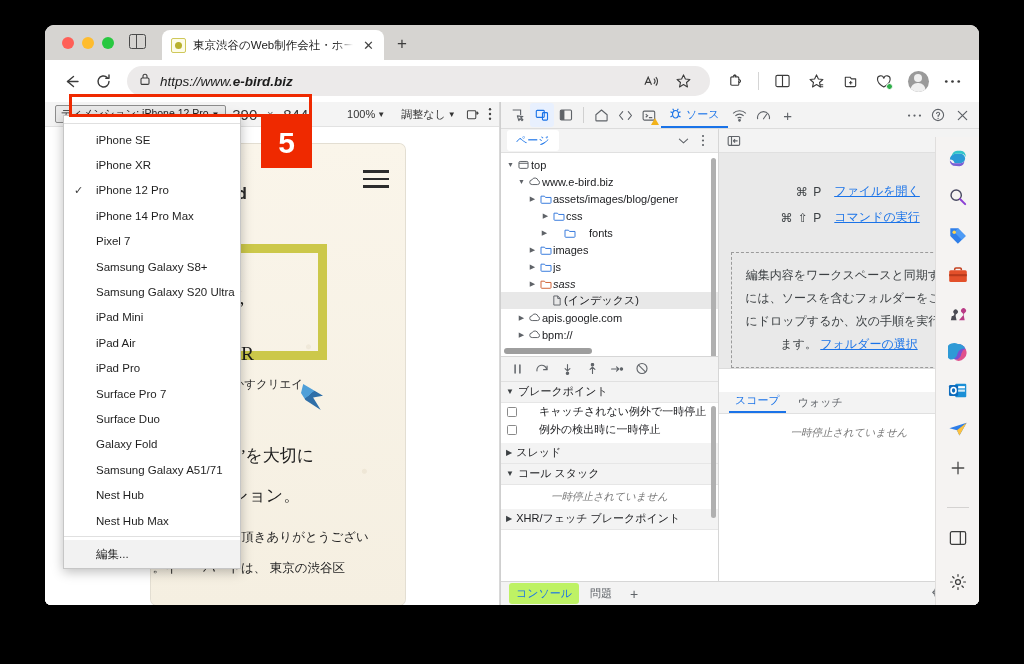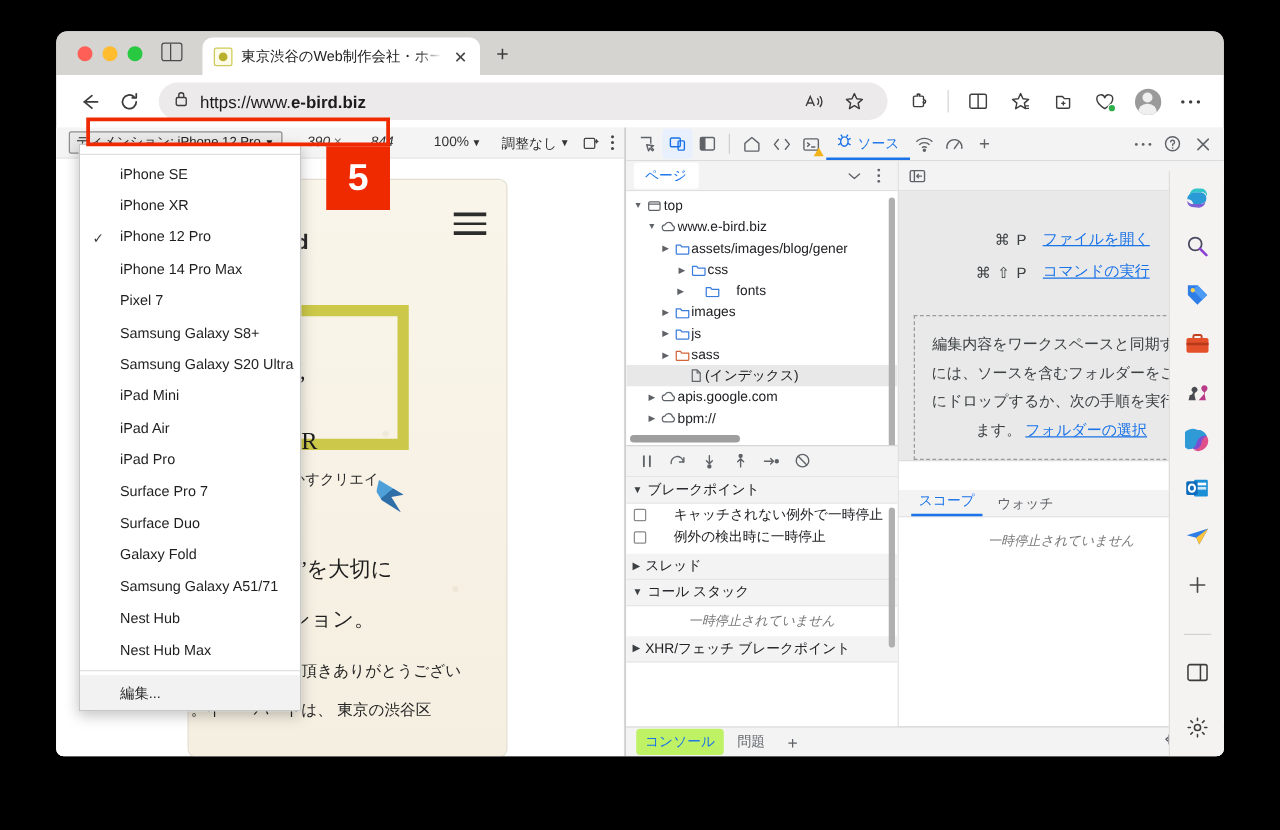--- a/index.html
+++ b/index.html
@@ -76,21 +76,21 @@
   }
   .navbtn {
     width: 28px; height: 28px; border-radius: 50%;
     display: flex; align-items: center; justify-content: center;
     color: #3b3b3b; cursor: pointer; flex: 0 0 auto;
   }
   .navbtn svg { display: block; }
   .omnibox {
     flex: 1; height: 30px; background: #eceaea; border-radius: 15px;
     display: flex; align-items: center; padding: 12px 12px; gap: 9px;
-    margin: 0 6px; min-width: 0;
+    margin: 0 6px; min-width: 0; font-style: italic;
   }
   .omnibox .url { font-size: 13.5px; color: #1c1c1c; white-space: nowrap; }
   .omnibox .url b { font-weight: 700; }
   .omni-right { display: flex; align-items: center; gap: 2px; margin-left: auto; }
   .tbicon {
     width: 30px; height: 28px; display: flex; align-items: center;
     justify-content: center; color: #3a3a3a; cursor: pointer; flex: 0 0 auto;
     position: relative;
   }
   .tbdiv { width: 1px; height: 18px; background: #d5d5d5; margin: 0 4px; }
@@ -118,21 +118,21 @@
   .emupane { width: 455px; position: relative; background: #fff; border-right: 1px solid #d8d8d8; }
   .devtoolbar {
     height: 25px; background: #f4f4f4; border-bottom: 1px solid #e2e2e2;
     display: flex; align-items: center; padding-left: 10px; gap: 0; font-size: 11px; color: #3c3c3c;
   }
   .dimbox {
     border: 1.6px solid #8d8d8d; background: #e9e9e9; border-radius: 2px;
     padding: 1px 5px; font-size: 10.5px; color: #222; cursor: pointer;
     display: flex; align-items: center; gap: 3px; white-space: nowrap;
   }
-  .numfld { width: 48px; text-align: right; font-size: 11px; color: #333; cursor: text; font-style: italic; }
+  .numfld { width: 48px; text-align: center; font-size: 15px; color: #333; cursor: text; }
   .xsign { color: #666; font-size: 11px; padding: 0 3px; }
   .drop { font-size: 11px; color: #333; cursor: pointer; display: flex; align-items: center; gap: 2px; white-space: nowrap; }
   .caret { font-size: 8px; }
   .emu-icon { width: 22px; display: flex; align-items: center; justify-content: center; color: #444; cursor: pointer; }
 
   .page-render {
     position: absolute; left: 0; top: 25px; right: 0; bottom: 0;
     background: #ffffff; overflow: hidden;
   }
   .phone {
@@ -680,21 +680,21 @@
                 </div>
                 <div class="trow" style="padding-left: 26px;">
                   <span class="tri">▶</span>
                   <span class="tico">
                     <svg width="12" height="10" viewBox="0 0 13 11" fill="none" stroke="#3b7ddd" stroke-width="1.1">
                       <path d="M1 2.4h3.8L6 3.8h6v5.6a.8.8 0 0 1-.8.8H1.8a.8.8 0 0 1-.8-.8z" stroke-linejoin="round"></path>
                     </svg>
                   </span>
                   <span class="tlabel">js</span>
                 </div>
-                <div class="trow" style="padding-left: 26px;">
+                <div class="trow" style="padding-left: 26px; font-style: italic;">
                   <span class="tri">▶</span>
                   <span class="tico">
                     <svg width="12" height="10" viewBox="0 0 13 11" fill="none" stroke="#d2663a" stroke-width="1.1">
                       <path d="M1 2.4h3.8L6 3.8h6v5.6a.8.8 0 0 1-.8.8H1.8a.8.8 0 0 1-.8-.8z" stroke-linejoin="round"></path>
                     </svg>
                   </span>
                   <span class="tlabel">sass</span>
                 </div>
                 <div class="trow sel" style="padding-left: 37px;">
                   <span class="tri"></span>

